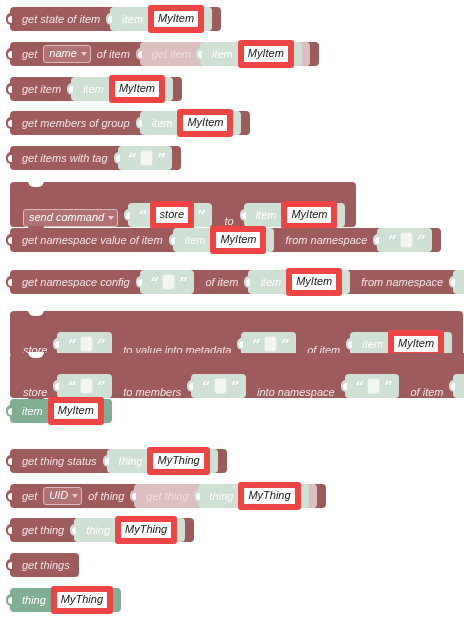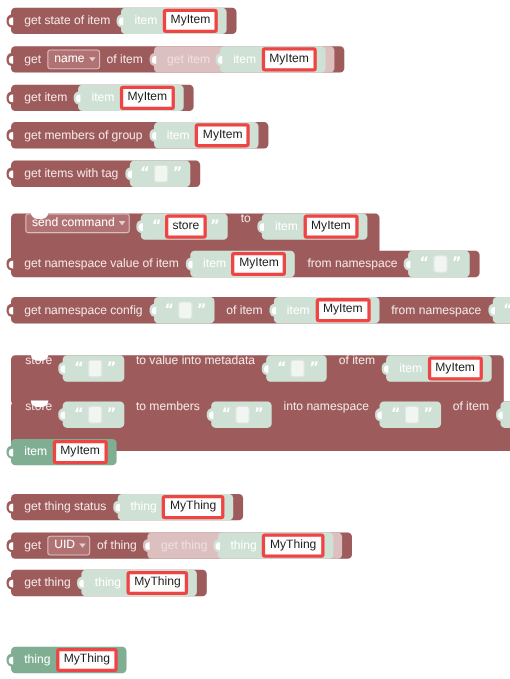--- a/index.html
+++ b/index.html
@@ -19,20 +19,21 @@
   .row{position:absolute;left:10px;display:flex;align-items:stretch;}
 
   
   .blk{
     display:flex;align-items:center;
     position:relative;
     box-sizing:border-box;
     font-size:11px;
     line-height:1;
     white-space:nowrap;
+    font-style:italic;
   }
 
   
   .out{
     height:24px;
     padding:0 6px 0 9px;
     border-radius:4px;
   }
   .out::before{
     content:"";
@@ -49,22 +50,21 @@
     width:4px;height:7px;
     background:#ffffff;
     border-radius:4px 0 0 4px;
   }
 
   
   .stmt{
     height:45px;
     padding:0 8px 0 10px;
     border-radius:4px;
-    align-items:flex-start;
-    margin-top:12px;
+    align-items:flex-end;
   }
   .stmt .nub-top{
     position:absolute;left:18px;top:-1px;
     width:16px;height:6px;
     background:#ffffff;
     border-radius:0 0 7px 7px;
   }
   .stmt .nub-bot{
     position:absolute;left:18px;bottom:-6px;
     width:16px;height:7px;
@@ -86,21 +86,21 @@
   
   .lbl{padding:0 3px;color:#f2e6e6;}
   .lbl-sh{padding:0 3px;color:#f0dede;}
   .lbl-item{padding:0 3px;color:#ffffff;}
   .lbl-item-solid{padding:0 3px;color:#ffffff;}
 
   
   .field{
     background:#fdfdfd;
     color:#1a1a1a;
-    border:3px solid #ef4444;
+    border:6px solid #ef4444;
     border-radius:3px;
     padding:2px 4px 3px 4px;
     font-size:11px;
     line-height:1;
     margin:0 2px;
   }
 
   
   .field-empty{
     background:#f2f6f3;
@@ -356,20 +356,25 @@
   <div class="row" style="top:518px">
     <div class="blk out c-main">
       <span class="lbl">get thing</span>
       <div class="blk out c-item nested">
         <span class="lbl-item">thing</span>
         <span class="field">MyThing</span>
       </div>
     </div>
   </div>
 
+  <div class="row" style="top:553px">
+    <div class="blk out c-main">
+      <span class="lbl">get things</span>
+    </div>
+  </div>
 
   <div class="row" style="top:588px">
     <div class="blk out c-item-solid">
       <span class="lbl-item-solid">thing</span>
       <span class="field">MyThing</span>
     </div>
   </div>
 
 </div>
 

